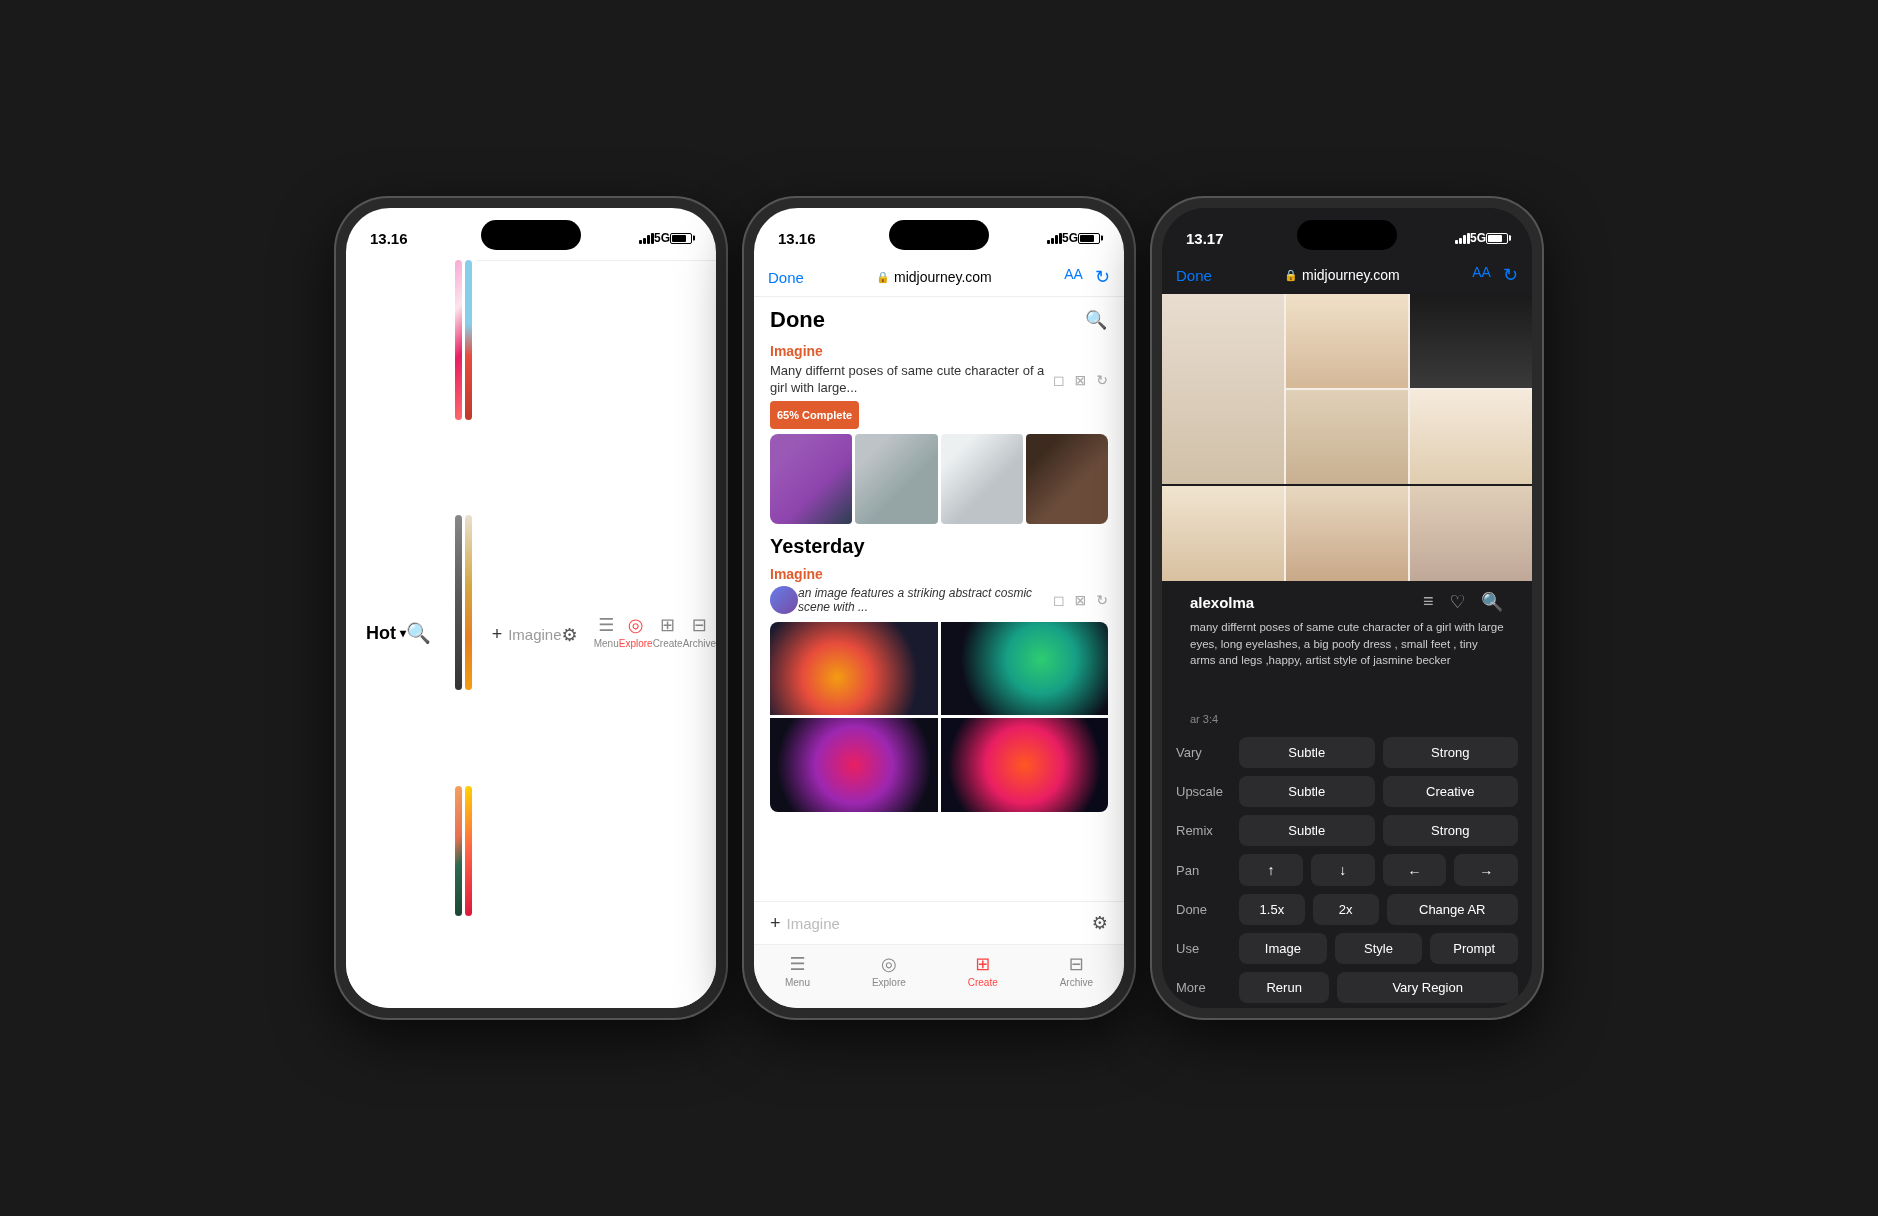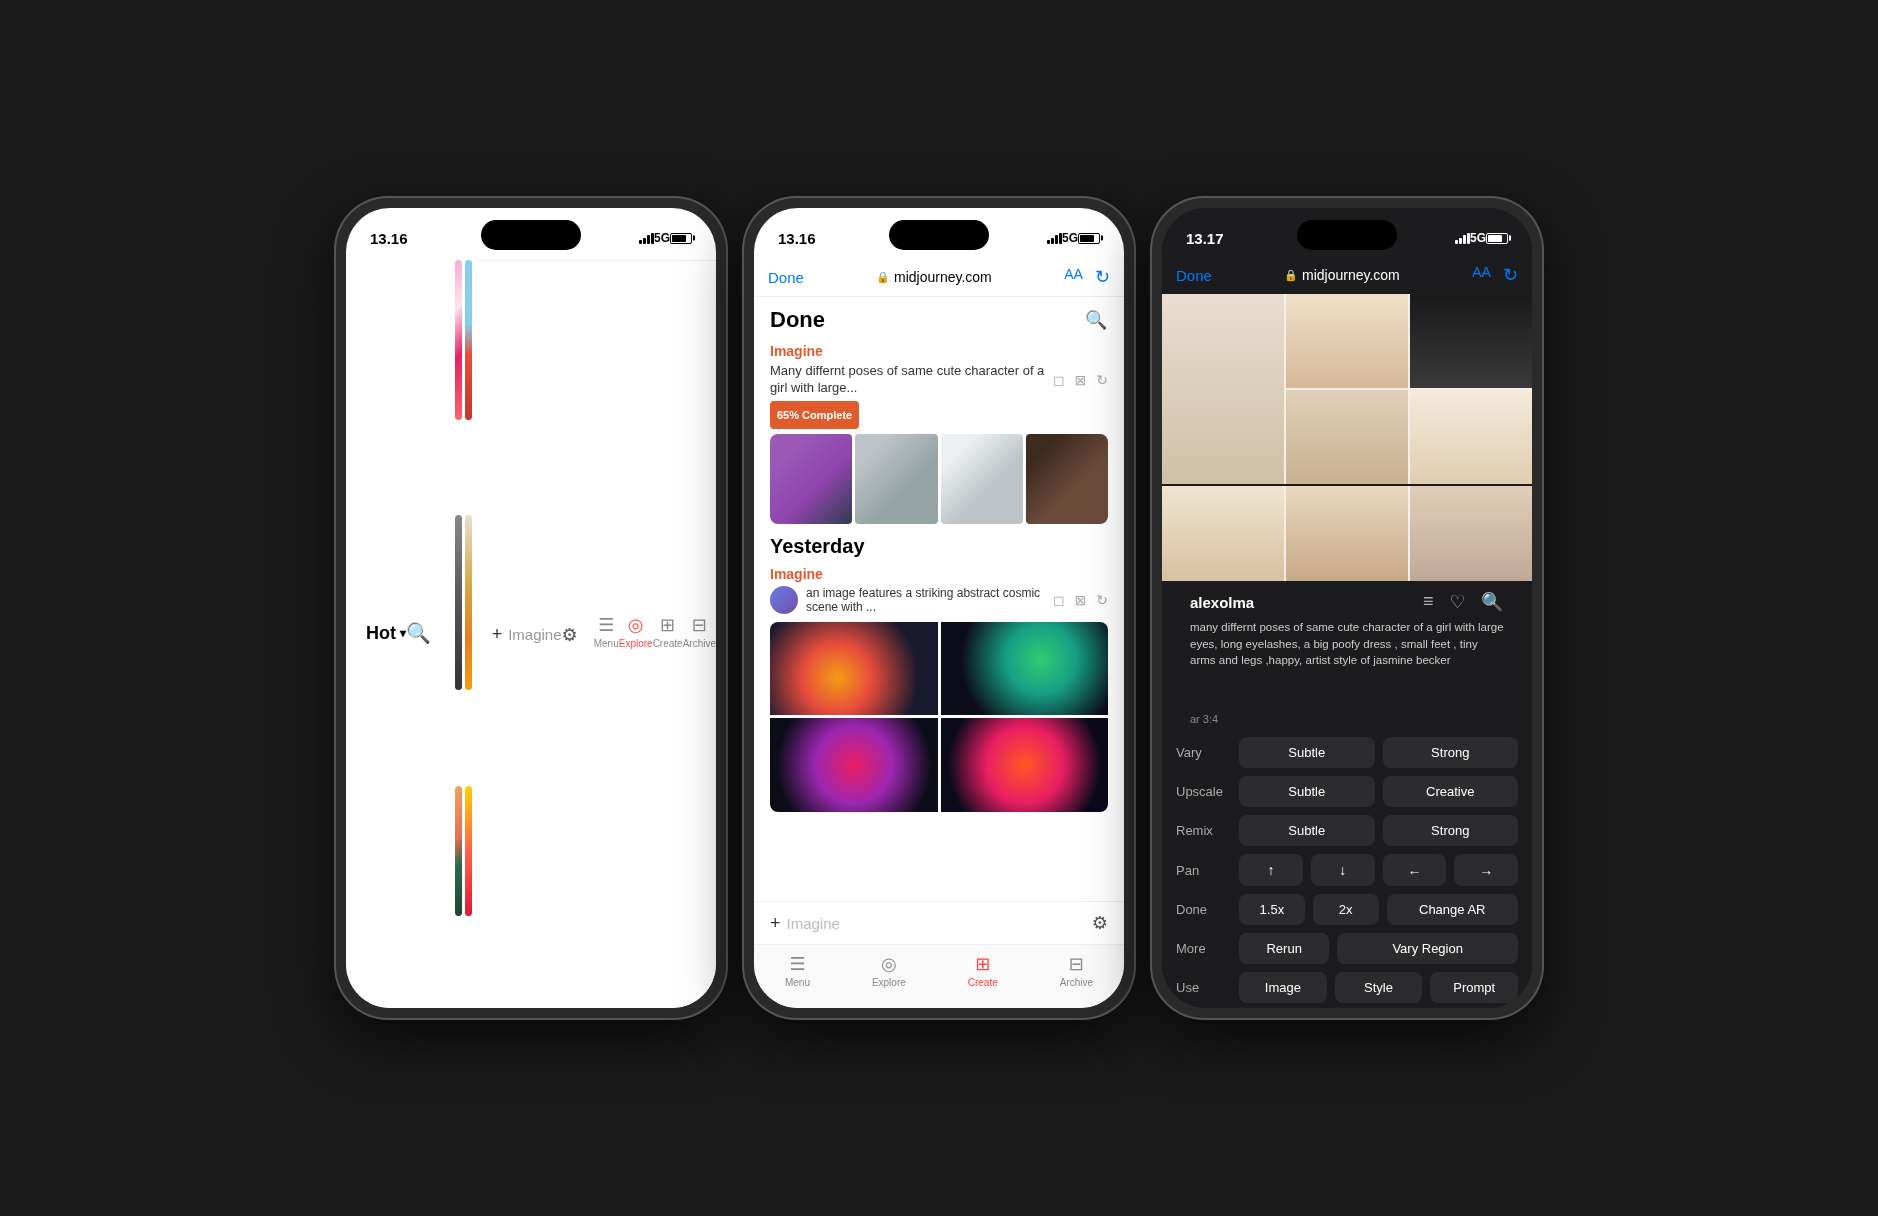--- a/index.html
+++ b/index.html
@@ -298,21 +298,21 @@
           <div class="img-cell img-cell-doll2"></div>
           <div class="img-cell img-cell-doll3"></div>
           <div class="img-cell img-cell-doll4"></div>
         </div>
       </div>
 
       <div>
         <div class="section-title" style="font-size:20px;margin-bottom:8px;">Yesterday</div>
         <div class="imagine-label">Imagine</div>
         <div style="display:flex;justify-content:space-between;align-items:center;margin-bottom:6px;">
-          <div style="display:flex;align-items:center;gap:8px;flex:1;">
+          <div style="display:flex;align-items:center;flex:1;font-style:italic;">
             <div style="width:28px;height:28px;border-radius:50%;background:linear-gradient(135deg,#667eea,#764ba2);flex-shrink:0;"></div>
             <span style="font-size:12px;color:#333;flex:1;">an image features a striking abstract cosmic scene with ...</span>
           </div>
           <div class="img-actions">
             <span>◻</span>
             <span>⊠</span>
             <span>↻</span>
           </div>
         </div>
         <div class="cosmic-grid">
@@ -449,30 +449,30 @@
       </div>
 
       <div class="action-row">
         <span class="action-label">Done</span>
         <button class="action-btn">1.5x</button>
         <button class="action-btn">2x</button>
         <button class="action-btn wide">Change AR</button>
       </div>
 
       <div class="action-row">
-        <span class="action-label">More</span>
-        <button class="action-btn">Rerun</button>
-        <button class="action-btn wide">Vary Region</button>
-      </div>
-
-      <div class="action-row">
         <span class="action-label">Use</span>
         <button class="action-btn">Image</button>
         <button class="action-btn">Style</button>
         <button class="action-btn">Prompt</button>
+      </div>
+
+      <div class="action-row">
+        <span class="action-label">More</span>
+        <button class="action-btn">Rerun</button>
+        <button class="action-btn wide">Vary Region</button>
       </div>
     </div>
 
     <div style="display:flex;justify-content:space-around;padding:6px 30px 12px;background:#1c1c1e;border-top:1px solid #333;">
       <span style="color:#007AFF;font-size:22px;">‹</span>
       <span style="color:#555;font-size:22px;">›</span>
       <span style="color:#007AFF;font-size:20px;">⬆</span>
       <span style="color:#007AFF;font-size:20px;">⊙</span>
     </div>
   </div>

